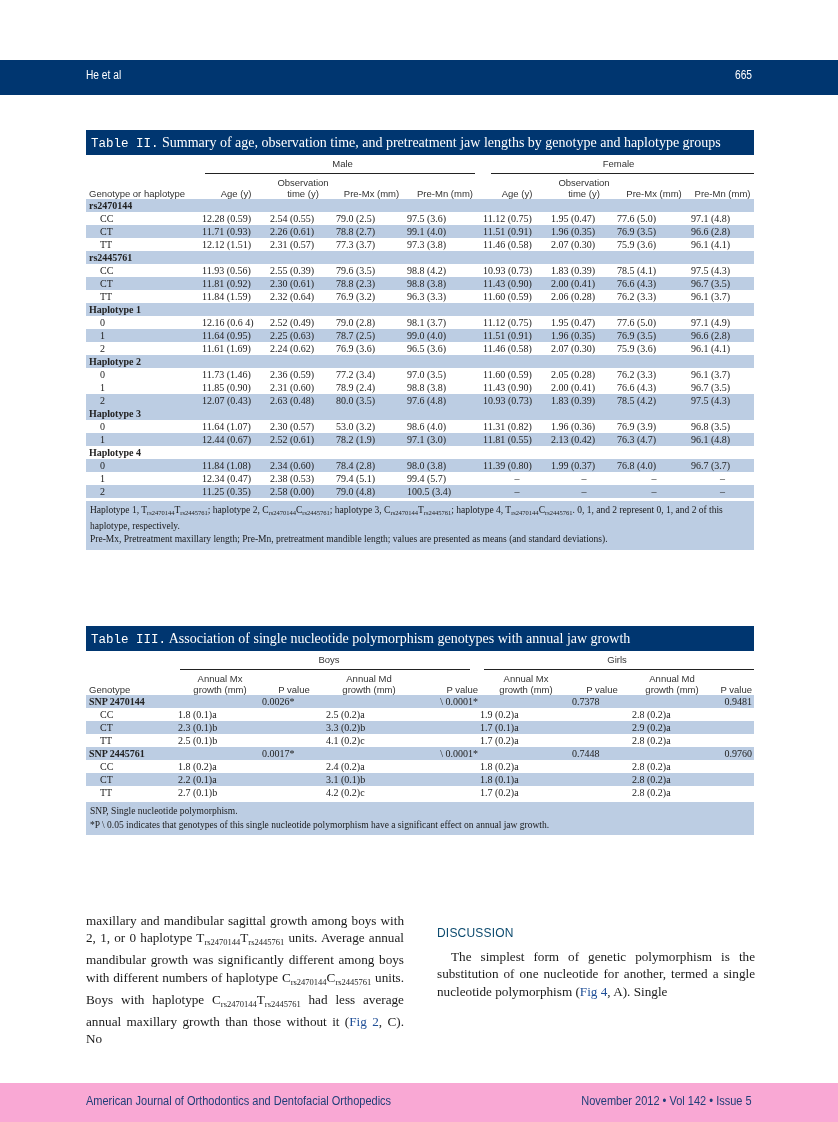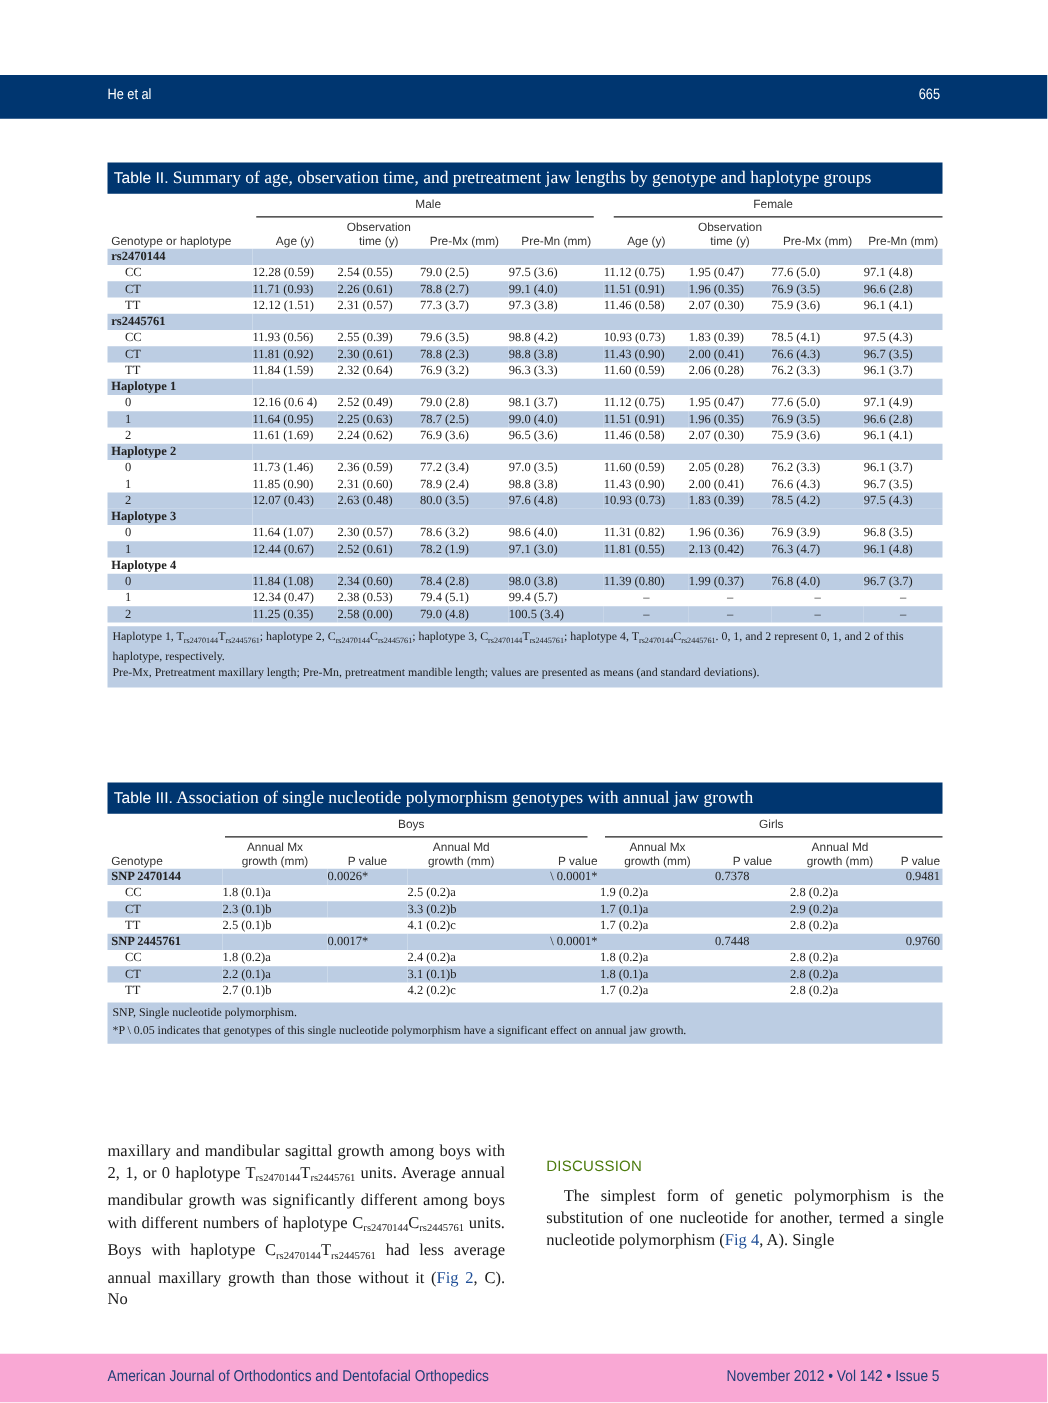--- a/index.html
+++ b/index.html
@@ -13,21 +13,21 @@
     font-family: "Liberation Sans", sans-serif; font-size: 12px;
   }
   .header-bar .left { position: absolute; left: 86px; top: 8px; transform: scaleX(0.85); transform-origin: left; }
   .header-bar .right { position: absolute; right: 86px; top: 8px; transform: scaleX(0.85); transform-origin: right; }
 
   .table-block { position: absolute; left: 86px; width: 668px; }
   .table-title {
     background: #003670; color: #ffffff; height: 25px; line-height: 25px;
     padding-left: 5px; font-size: 14px; white-space: nowrap;
   }
-  .table-title .lbl { font-family: Liberation Sans, sans-serif; font-size: 12.5px; }
+  .table-title .lbl { font-family: Liberation Mono, monospace; font-size: 12.5px; }
   .table-title .txt { font-family: "Liberation Serif", serif; margin-top: 24px; }
 
   table.data { width: 668px; border-collapse: collapse; table-layout: fixed; }
   table.data td, table.data th { padding: 0; white-space: nowrap; font-weight: normal; }
   .grp-hdr th {
     font-family: "Liberation Sans", sans-serif; font-size: 9.5px; color: #333;
     height: 22px; text-align: center; vertical-align: middle;
   }
   .grp-hdr th .rule { display: block; border-bottom: 1.5px solid #222; margin-top: 4px; }
   .col-hdr th {
@@ -50,21 +50,21 @@
   .t3 .row td.p { text-align: right; padding-right: 2px; }
   .t3 .row td.pl { text-align: left; }
 
   .col { position: absolute; top: 912px; width: 318px; font-size: 13.2px; line-height: 17.2px; text-align: justify; }
   .col.left { left: 86px; }
   .col.right { left: 437px; }
   .col p { margin: 0; }
   .col sub { font-size: 8.5px; vertical-align: -3px; }
   .link { color: #1f4e96; }
   .section-head {
-    font-family: "Liberation Sans", sans-serif; color: #4d7c0f; font-size: 12px;
+    font-family: "Liberation Sans", sans-serif; color: #0c4a6e; font-size: 12px;
     margin: 13px 0 6px 0; letter-spacing: 0.2px;
   }
   .indent { text-indent: 14px; }
 
   .footer-bar {
     position: absolute; left: 0; top: 1083px; width: 838px; height: 39px;
     background: #f9a8d4; color: #1f3e78; font-family: "Liberation Sans", sans-serif; font-size: 12.5px;
   }
   .footer-bar .left { position: absolute; left: 86px; top: 11px; transform: scaleX(0.88); transform-origin: left; white-space: nowrap; }
   .footer-bar .right { position: absolute; right: 86px; top: 11px; transform: scaleX(0.88); transform-origin: right; white-space: nowrap; }
@@ -262,21 +262,21 @@
           <td class="num">97.5 (4.3)</td>
         </tr>
         <tr class="row section shade">
           <td class="lbl">Haplotype 3</td>
           <td colspan="8"></td>
         </tr>
         <tr class="row">
           <td class="lbl">0</td>
           <td class="num">11.64 (1.07)</td>
           <td class="num">2.30 (0.57)</td>
-          <td class="num">78.6 (3.2)</td>
+          <td class="num">53.0 (3.2)</td>
           <td class="num">98.6 (4.0)</td>
           <td class="num">11.31 (0.82)</td>
           <td class="num">1.96 (0.36)</td>
           <td class="num">76.9 (3.9)</td>
           <td class="num">96.8 (3.5)</td>
         </tr>
         <tr class="row shade">
           <td class="lbl">1</td>
           <td class="num">12.44 (0.67)</td>
           <td class="num">2.52 (0.61)</td>

